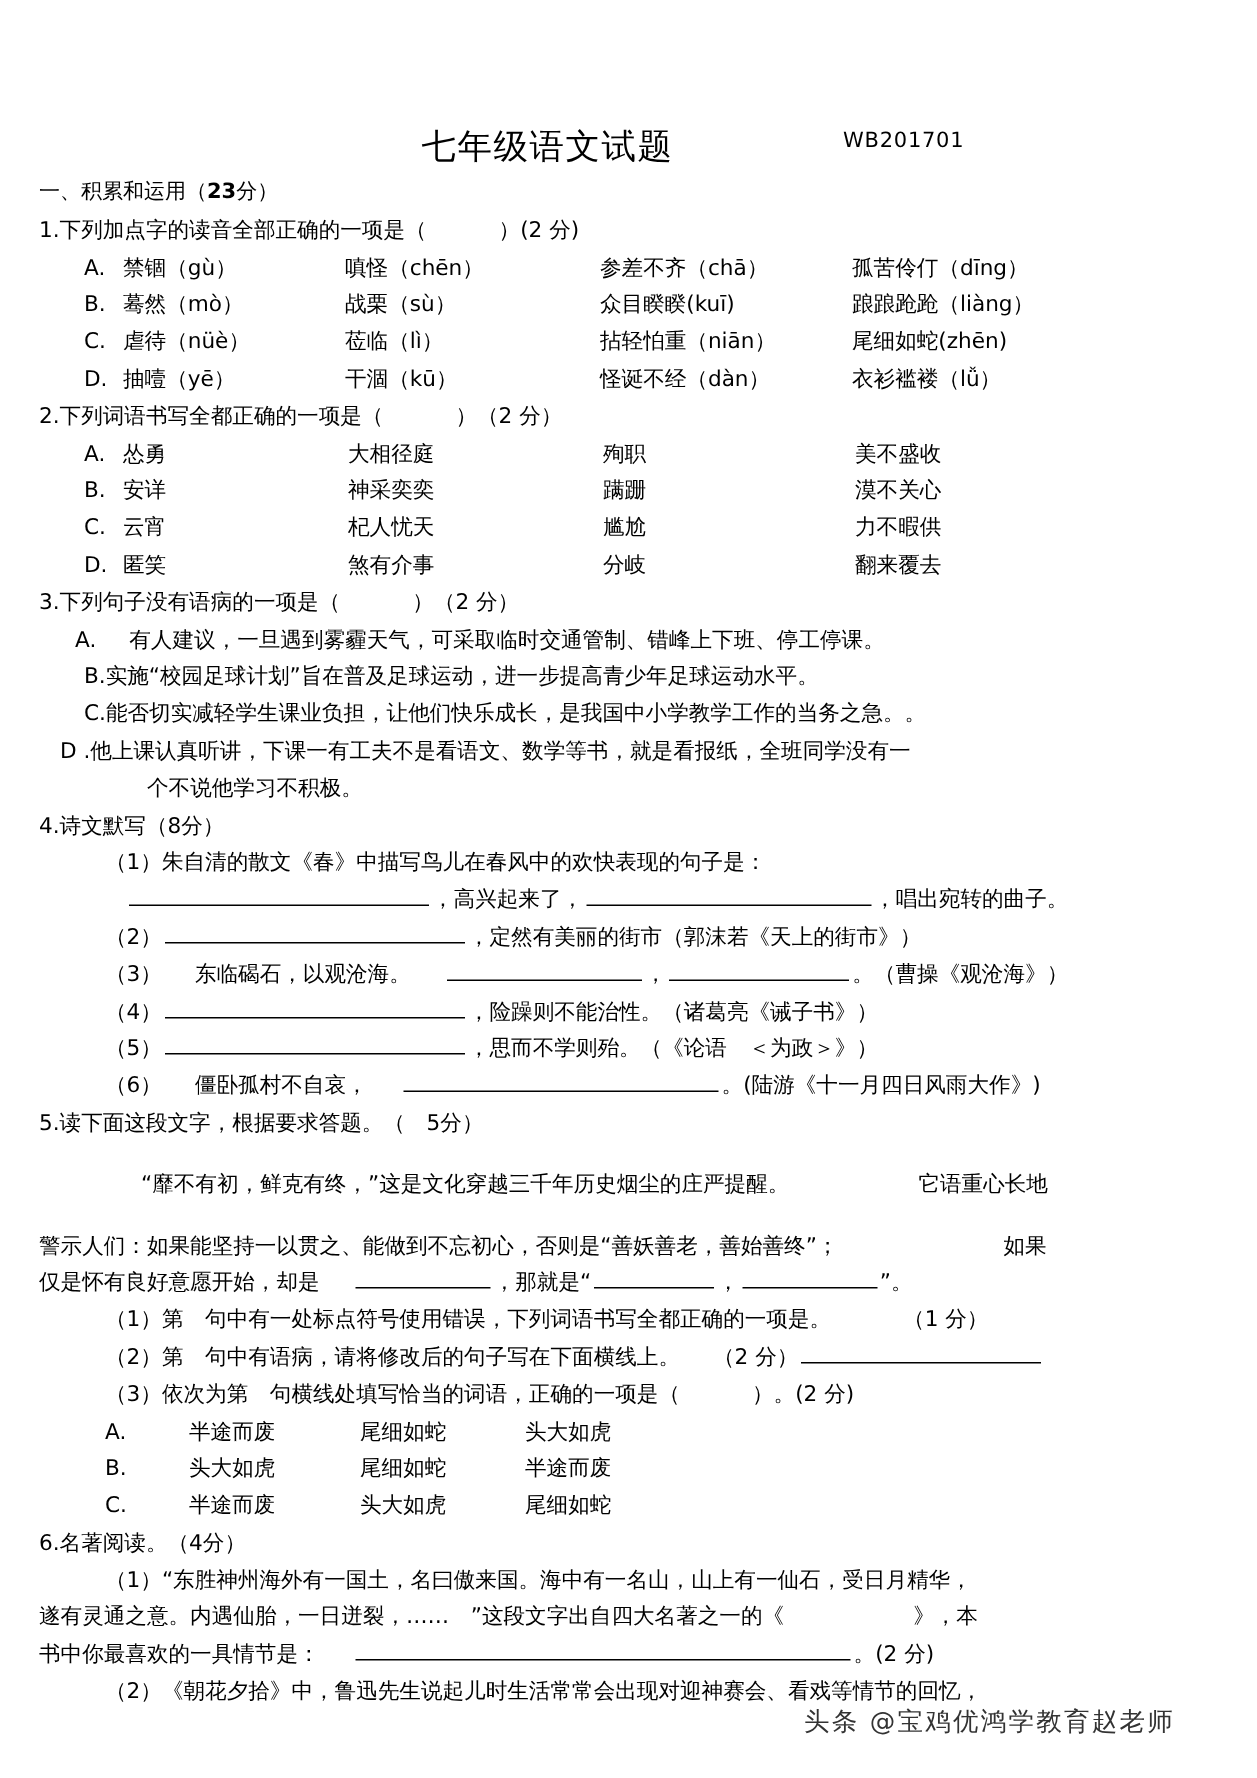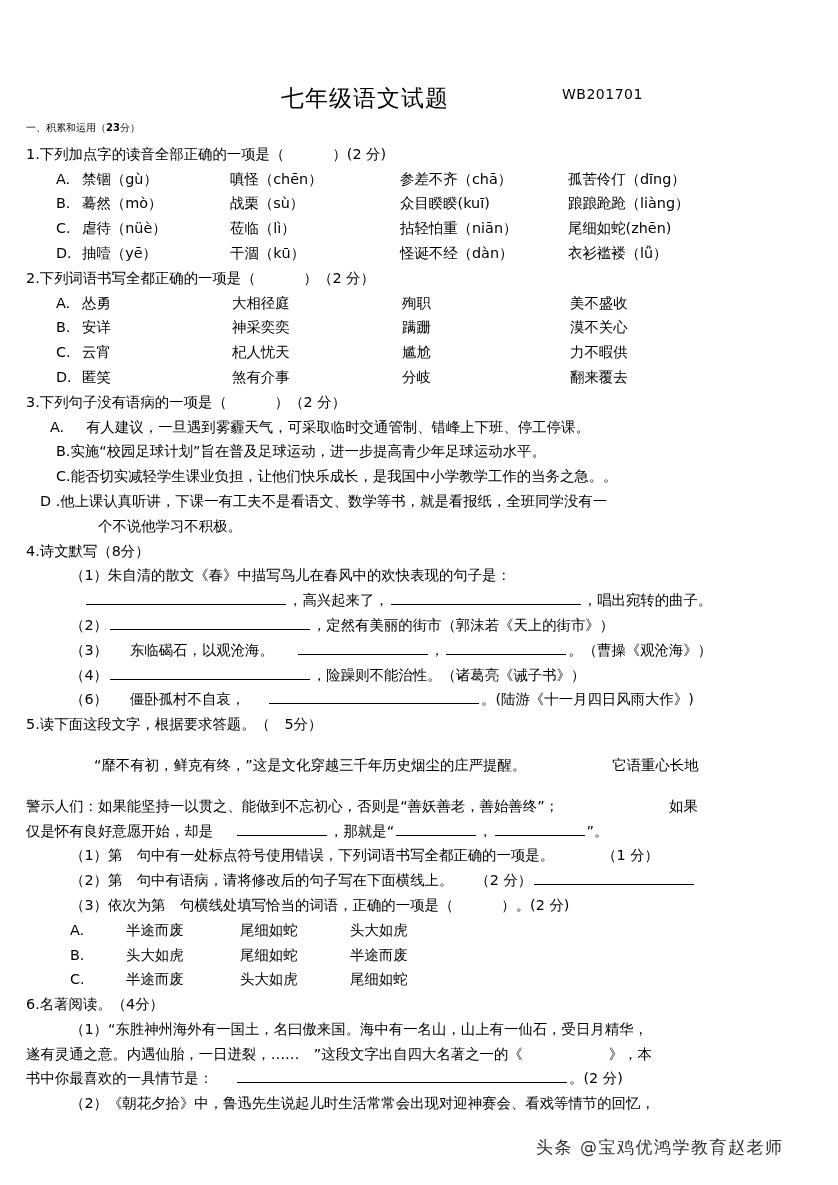--- a/index.html
+++ b/index.html
@@ -52,21 +52,21 @@
   }
   .doc-code {
     position: absolute;
     left: 536px;
     top: 12px;
     font-size: 14px;
     letter-spacing: 0.5px;
     white-space: nowrap;
   }
   .sec-head {
-    font-size: 10px;
+    font-size: 14px;
     margin: 0 0 1px 0;
     white-space: nowrap;
   }
   .sec-head .score { font-weight: bold; }
   .q-line {
     white-space: nowrap;
     margin: 0;
   }
   .opt-row {
     display: block;
@@ -228,20 +228,23 @@
     </div>
 
     <div class="sub">
       <span>（3）</span><span class="gap-sm"></span><span>东临碣石，以观沧海。</span><span class="gap-sm"></span><span class="blank b130"></span><span>，</span><span class="blank b120"></span><span>。（曹操《观沧海》）</span>
     </div>
 
     <div class="sub">
       <span>（4）</span><span class="blank b200"></span><span>，险躁则不能治性。（诸葛亮《诫子书》）</span>
     </div>
 
+    <div class="sub">
+      <span>（5）</span><span class="blank b200"></span><span>，思而不学则殆。（《论语　＜为政＞》）</span>
+    </div>
 
     <div class="sub">
       <span>（6）</span><span class="gap-sm"></span><span>僵卧孤村不自哀，</span><span class="gap-sm"></span><span class="blank b210"></span><span>。(陆游《十一月四日风雨大作》)</span>
     </div>
 
     <div class="q-line">
       <span>5.</span><span>读下面这段文字，根据要求答题。（　5分）</span>
     </div>
 
     <div class="para-indent">

